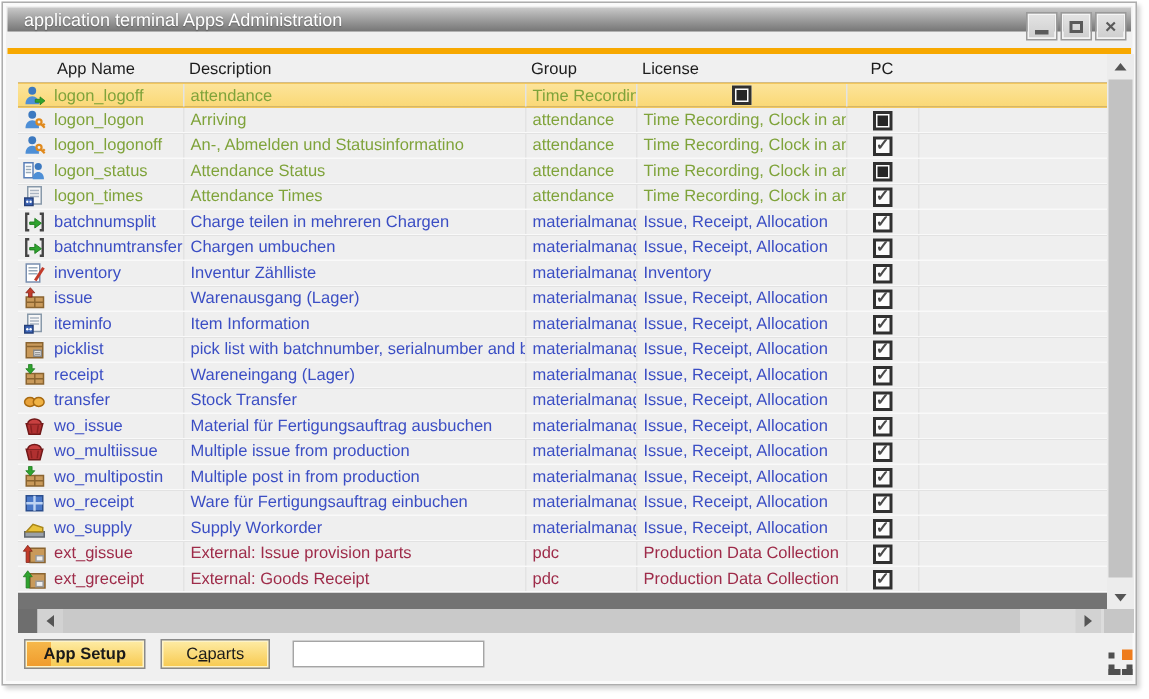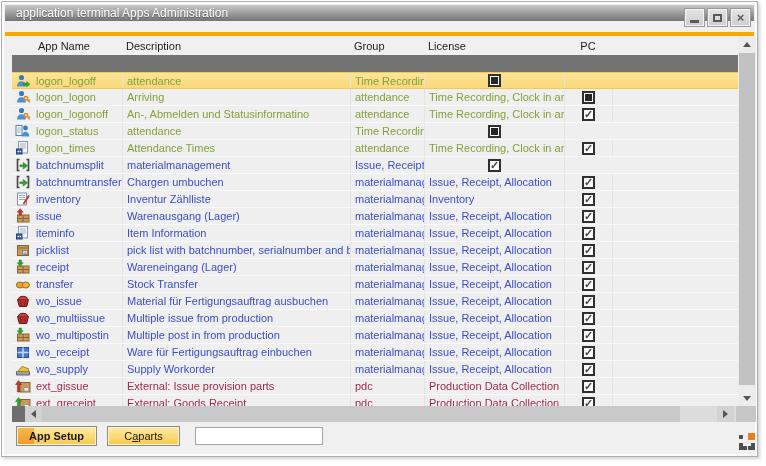--- a/index.html
+++ b/index.html
@@ -32,21 +32,21 @@
     white-space:nowrap; overflow:hidden; }
   .hcell.pc { text-align:center; padding-left:0; }
   .row { background:#efefef; border-bottom:1px solid #f9f9f9; }
   .cell { font-size:11px; line-height:16px; white-space:nowrap; overflow:hidden;
     padding-left:4px; }
   .desc-cell,.group-cell,.license-cell,.pc-cell,.filler-cell { border-left:1px solid #e3e3e3; }
   .icon-cell { padding:0 0 0 3px; display:flex; align-items:center; }
   .icon-cell svg { display:block; }
   .name-cell { padding-left:2px; }
   .pc-cell { display:flex; align-items:center; justify-content:center; padding-left:0; }
-  .row.selected { background:linear-gradient(#fce49a,#fad876); border-top:1px solid #f3c75e; border-bottom:1px solid #f3c75e; height:17px;margin-top:17px; }
+  .row.selected { background:linear-gradient(#fce49a,#fad876); border-top:1px solid #f3c75e; border-bottom:1px solid #f3c75e; height:17px; }
   .c-attendance .name-cell,.c-attendance .desc-cell,.c-attendance .group-cell,.c-attendance .license-cell { color:#7fa33a; }
   .c-materialmanagement .name-cell,.c-materialmanagement .desc-cell,.c-materialmanagement .group-cell,.c-materialmanagement .license-cell { color:#3b4ec4; }
   .c-pdc .name-cell,.c-pdc .desc-cell,.c-pdc .group-cell,.c-pdc .license-cell { color:#9e2b49; }
 
   .cb { width:13px; height:13px; border:2px solid #303030; background:#fcfcfc;
     display:inline-flex; align-items:center; justify-content:center;
     font-size:11px; font-weight:bold; color:#4a4a4a; line-height:1; }
   .cb-inner { width:7px; height:7px; background:#262626; }
 
   
@@ -177,20 +177,21 @@
             <svg width="16" height="16" viewBox="0 0 16 16">
               <rect x="1" y="2.5" width="6" height="10" fill="#ffffff" stroke="#5a7fb8"></rect>
               <line x1="2.2" y1="5" x2="5.8" y2="5" stroke="#9ab"></line>
               <line x1="2.2" y1="7" x2="5.8" y2="7" stroke="#9ab"></line>
               <line x1="2.2" y1="9" x2="5.8" y2="9" stroke="#9ab"></line>
               <circle cx="10.5" cy="5" r="2.4" fill="#3c79c0"></circle>
               <path d="M6.8 13.5 C6.8 10.3 8.5 8.7 10.5 8.7 C12.5 8.7 14.3 10.3 14.3 13.5 Z" fill="#4e8fd6"></path>
             </svg>
           </div>
           <div class="cell name-cell">logon_status</div>
+          <div class="cell desc-cell">Attendance Status</div>
           <div class="cell group-cell">attendance</div>
           <div class="cell license-cell">Time Recording, Clock in and out</div>
           <div class="cell pc-cell">
             <span class="cb">
               <span class="cb-inner"></span>
             </span>
           </div>
           <div class="cell filler-cell"></div>
         </div>
         <div class="row c-attendance">
@@ -216,20 +217,21 @@
         </div>
         <div class="row c-materialmanagement">
           <div class="cell icon-cell">
             <svg width="16" height="16" viewBox="0 0 16 16">
               <path d="M4.5 2.5 H2.5 V13.5 H4.5" fill="none" stroke="#444" stroke-width="1.6"></path>
               <path d="M11.5 2.5 H13.5 V13.5 H11.5" fill="none" stroke="#444" stroke-width="1.6"></path>
               <path d="M4.8 8 h3.4 v-2.4 l4.4 3.2 -4.4 3.2 v-2.4 h-3.4 z" fill="#2fa32f" stroke="#1c7a1c" stroke-width="0.6"></path>
             </svg>
           </div>
           <div class="cell name-cell">batchnumsplit</div>
+          <div class="cell desc-cell">Charge teilen in mehreren Chargen</div>
           <div class="cell group-cell">materialmanagement</div>
           <div class="cell license-cell">Issue, Receipt, Allocation</div>
           <div class="cell pc-cell">
             <span class="cb">✓</span>
           </div>
           <div class="cell filler-cell"></div>
         </div>
         <div class="row c-materialmanagement">
           <div class="cell icon-cell">
             <svg width="16" height="16" viewBox="0 0 16 16">

